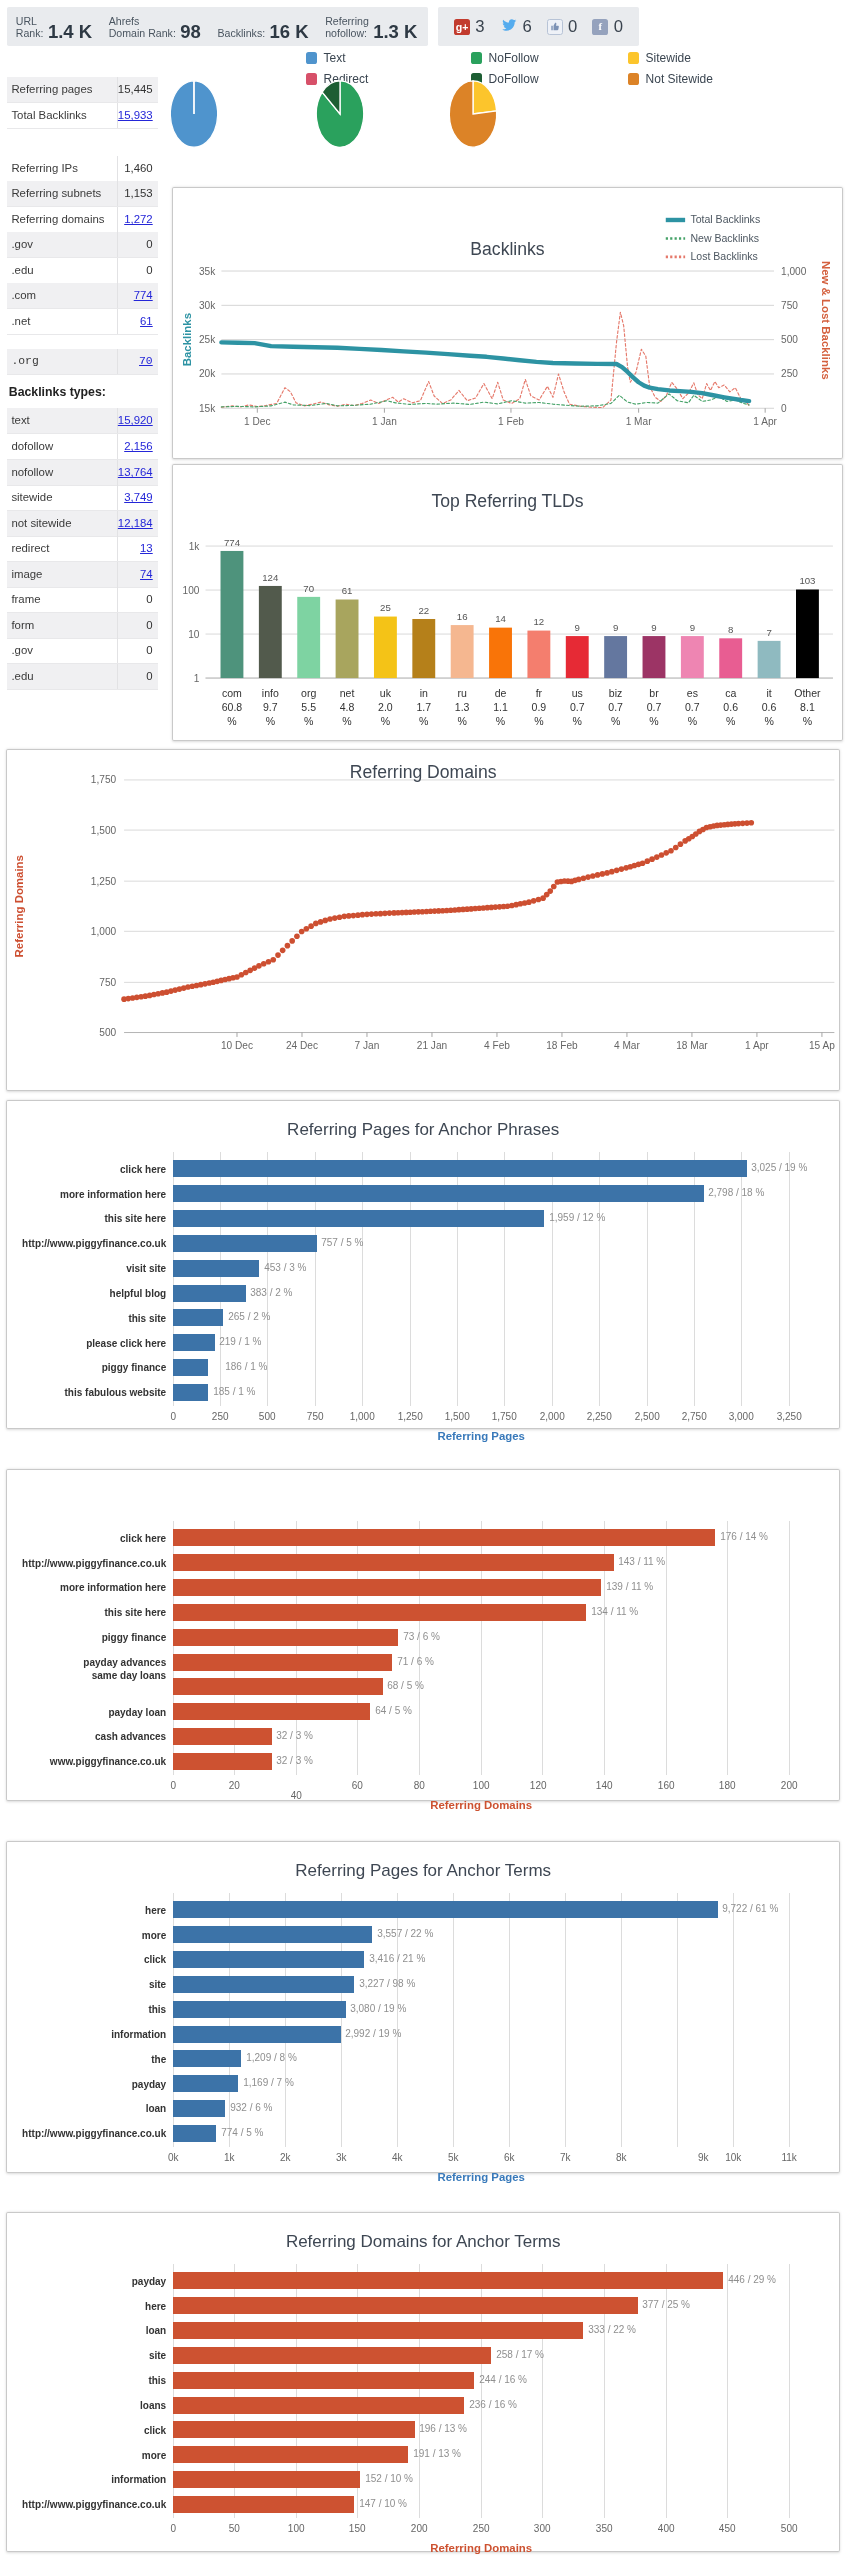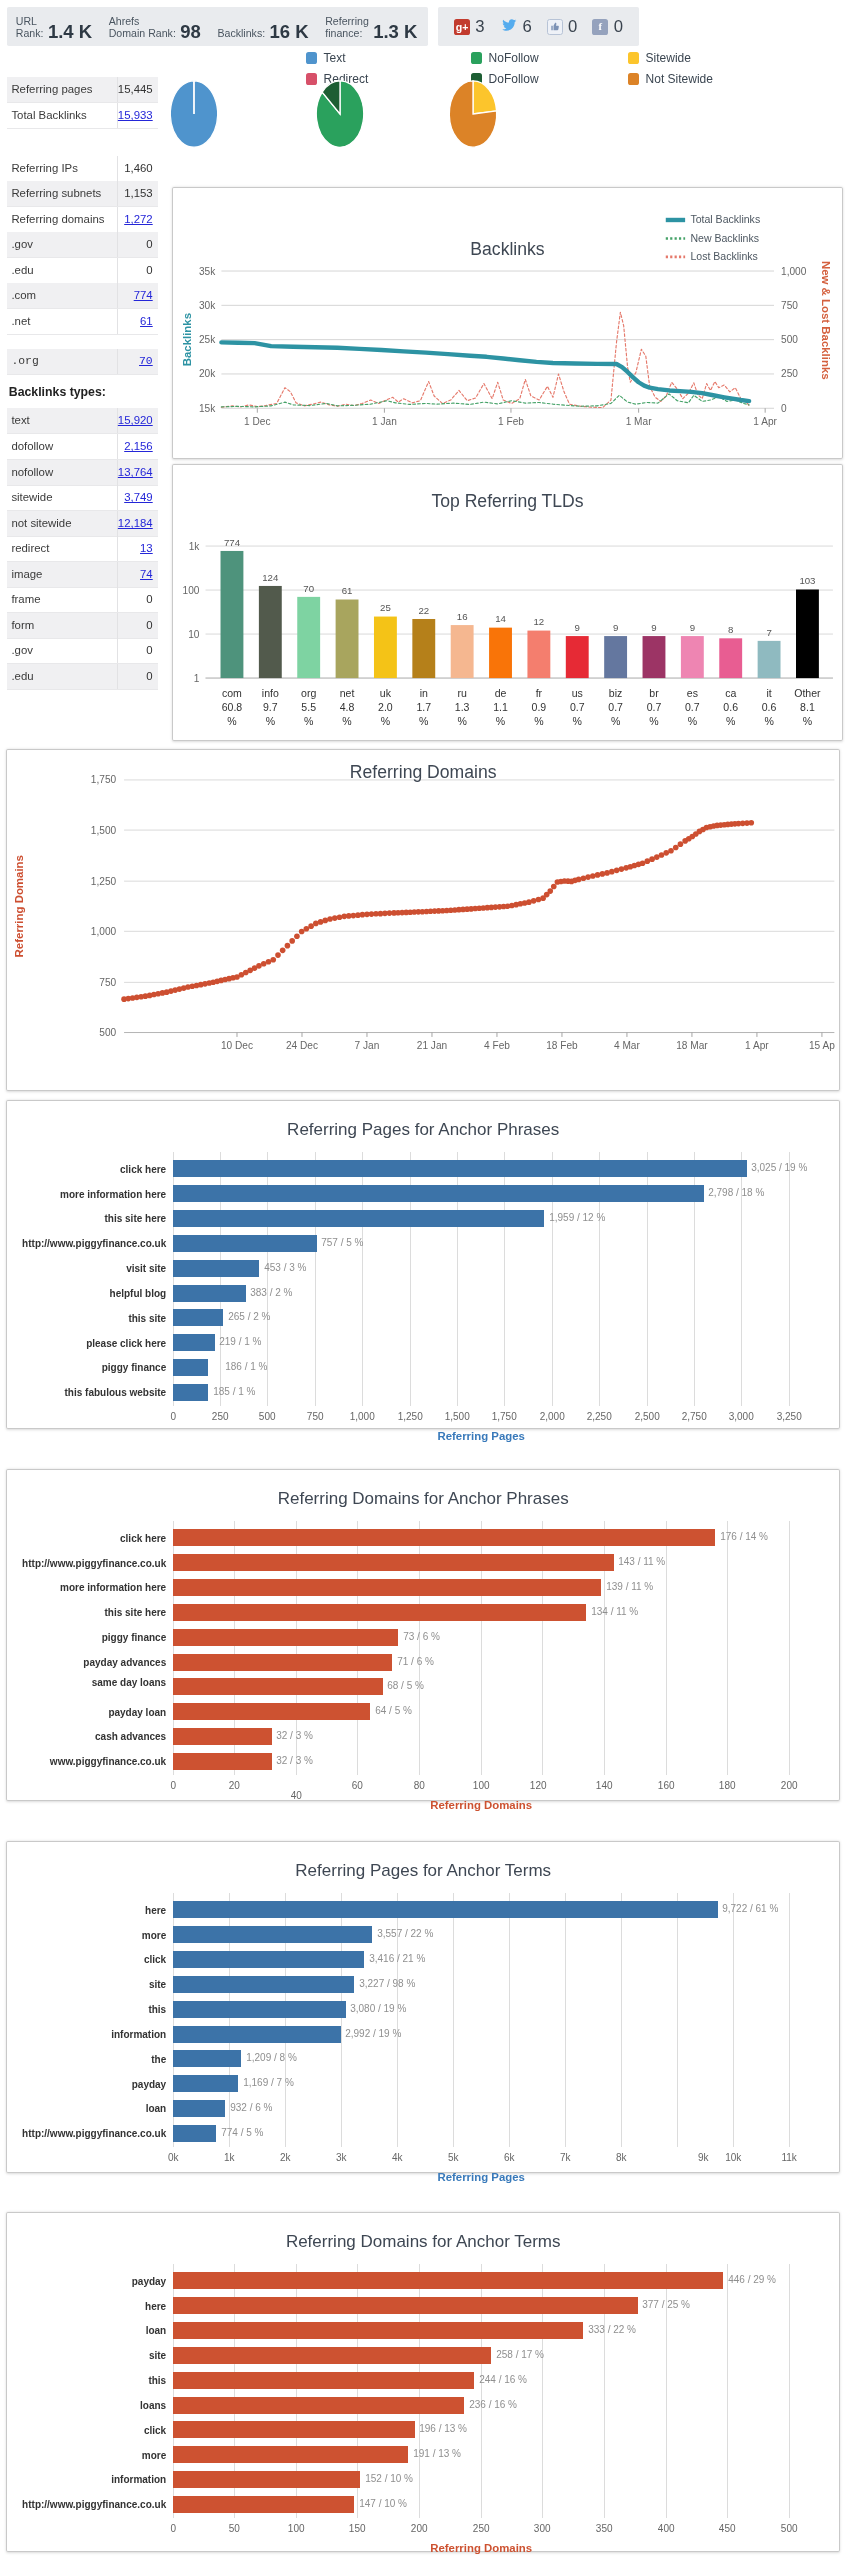--- a/index.html
+++ b/index.html
@@ -68,21 +68,21 @@
       </div>
       <div class="stat">
         <div class="stat-labels">
           <div>Backlinks:</div>
         </div>
         <div class="stat-value">16 K</div>
       </div>
       <div class="stat">
         <div class="stat-labels">
           <div>Referring</div>
-          <div>finance:</div>
+          <div>nofollow:</div>
         </div>
         <div class="stat-value">1.3 K</div>
       </div>
     </div>
   <div class="socialbar" id="socialbar">
       <div class="social-item">
         <div class="badge" style="background: rgb(194, 59, 46);">g+</div>
         <div class="social-count">3</div>
       </div>
       <div class="social-item">
@@ -640,21 +640,20 @@
       <div class="h-val" style="left: 212px; top: 233px;">219 / 1 %</div>
       <div class="h-label" style="left: 0px; top: 259px;">piggy finance</div>
       <div class="h-bar" style="left: 166px; top: 258px; width: 35px; background: rgb(60, 115, 168);"></div>
       <div class="h-val" style="left: 218px; top: 258px;">186 / 1 %</div>
       <div class="h-label" style="left: 0px; top: 284px;">this fabulous website</div>
       <div class="h-bar" style="left: 166px; top: 283px; width: 35px; background: rgb(60, 115, 168);"></div>
       <div class="h-val" style="left: 206px; top: 283px;">185 / 1 %</div>
       <div class="h-axis-title" style="top: 329px; left: 58px; color: rgb(56, 121, 186);">Referring Pages</div>
     </div>
   <div class="chart-box anchor-box" id="anchor-1" style="left:6.2px;top:1469px;width:832px;height:330px;">
-    <div class="chart-title" style="top:19.4px;font-size:17px;">Referring Domains for Anchor Phrases</div>
   <div class="vgrid" style="left: 166px; top: 51px; height: 254px;"></div>
       <div class="h-tick" style="left: 166px; top: 310px;">0</div>
       <div class="vgrid" style="left: 227px; top: 51px; height: 254px;"></div>
       <div class="h-tick" style="left: 227px; top: 310px;">20</div>
       <div class="vgrid" style="left: 289px; top: 51px; height: 254px;"></div>
       <div class="h-tick" style="left: 289px; top: 320px;">40</div>
       <div class="vgrid" style="left: 350px; top: 51px; height: 254px;"></div>
       <div class="h-tick" style="left: 350px; top: 310px;">60</div>
       <div class="vgrid" style="left: 412px; top: 51px; height: 254px;"></div>
       <div class="h-tick" style="left: 412px; top: 310px;">80</div>
@@ -681,21 +680,21 @@
       <div class="h-val" style="left: 599px; top: 109px;">139 / 11 %</div>
       <div class="h-label" style="left: 0px; top: 135px;">this site here</div>
       <div class="h-bar" style="left: 166px; top: 134px; width: 413px; background: rgb(205, 82, 49);"></div>
       <div class="h-val" style="left: 584px; top: 134px;">134 / 11 %</div>
       <div class="h-label" style="left: 0px; top: 160px;">piggy finance</div>
       <div class="h-bar" style="left: 166px; top: 159px; width: 225px; background: rgb(205, 82, 49);"></div>
       <div class="h-val" style="left: 396px; top: 159px;">73 / 6 %</div>
       <div class="h-label" style="left: 0px; top: 185px;">payday advances</div>
       <div class="h-bar" style="left: 166px; top: 184px; width: 219px; background: rgb(205, 82, 49);"></div>
       <div class="h-val" style="left: 390px; top: 184px;">71 / 6 %</div>
-      <div class="h-label" style="left: 0px; top: 205px;">same day loans</div>
+      <div class="h-label" style="left: 0px; top: 198px;">same day loans</div>
       <div class="h-bar" style="left: 166px; top: 208px; width: 210px; background: rgb(205, 82, 49);"></div>
       <div class="h-val" style="left: 380px; top: 208px;">68 / 5 %</div>
       <div class="h-label" style="left: 0px; top: 235px;">payday loan</div>
       <div class="h-bar" style="left: 166px; top: 233px; width: 197px; background: rgb(205, 82, 49);"></div>
       <div class="h-val" style="left: 368px; top: 233px;">64 / 5 %</div>
       <div class="h-label" style="left: 0px; top: 259px;">cash advances</div>
       <div class="h-bar" style="left: 166px; top: 258px; width: 99px; background: rgb(205, 82, 49);"></div>
       <div class="h-val" style="left: 269px; top: 258px;">32 / 3 %</div>
       <div class="h-label" style="left: 0px; top: 284px;">www.piggyfinance.co.uk</div>
       <div class="h-bar" style="left: 166px; top: 283px; width: 99px; background: rgb(205, 82, 49);"></div>

